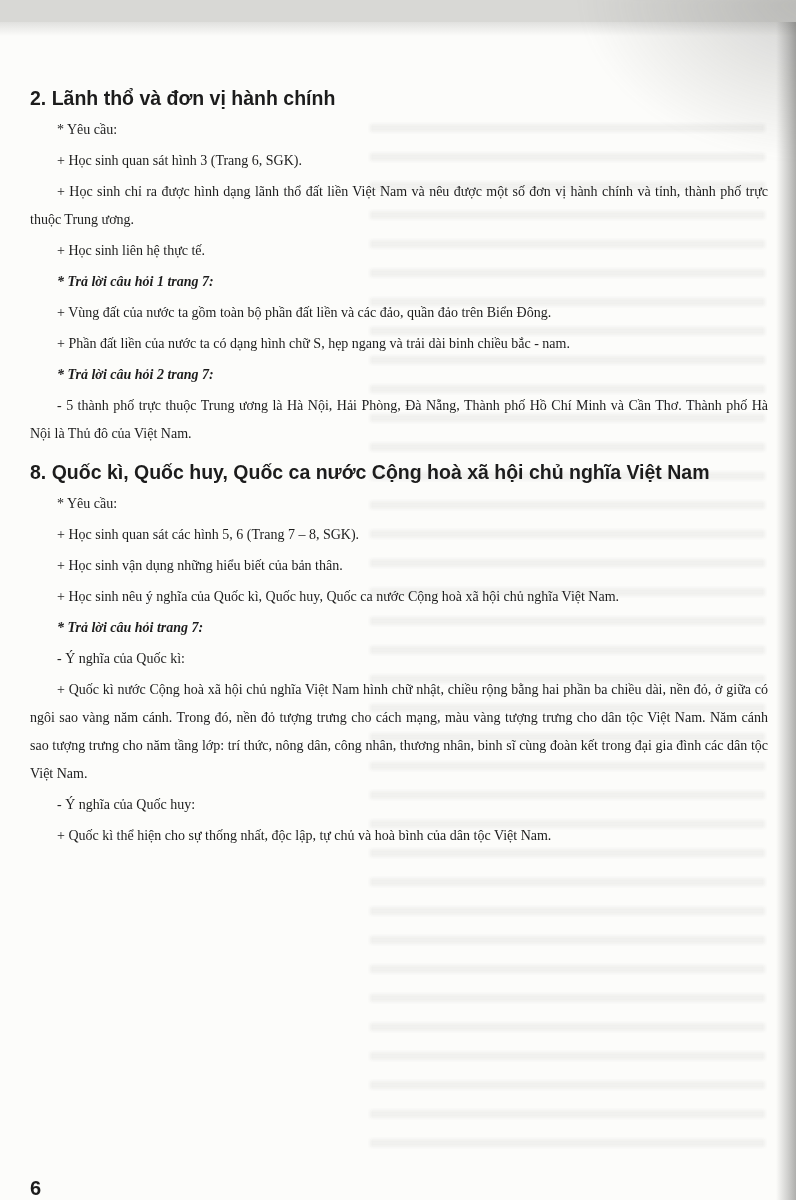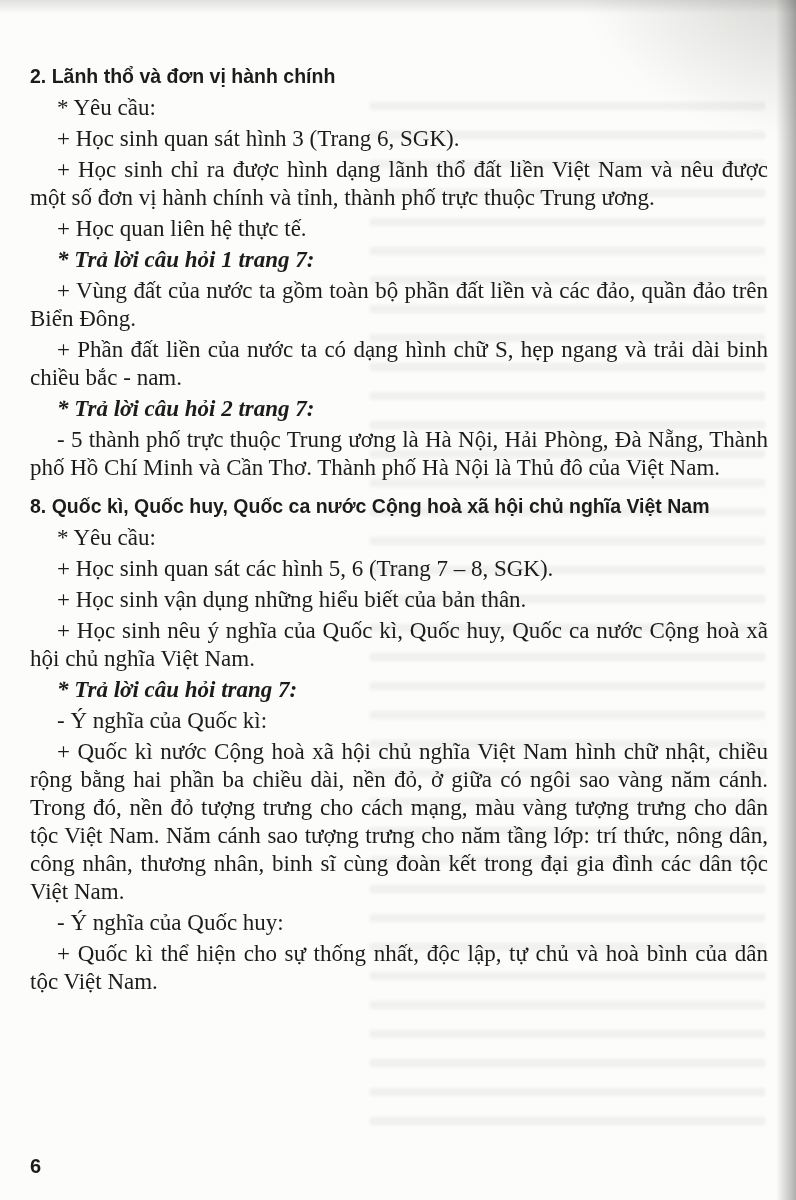--- a/index.html
+++ b/index.html
@@ -56,24 +56,25 @@
       rgba(0,0,0,0) 25px, rgba(0,0,0,0) 29px
     );
     filter: blur(1.6px);
     opacity: 0.8;
     pointer-events: none;
   }
   .content {
     position: relative;
     padding: 52px 28px 0 30px;
     text-align: justify;
+    margin-top: 22px;
   }
   .block {
     margin: 0;
-    font-size: 23px;
+    font-size: 14px;
     line-height: 28px;
   }
   .para, .answer {
     margin: 3px 0;
     text-indent: 27px;
   }
   .heading {
     font-family: "Liberation Sans", sans-serif;
     font-weight: bold;
     font-size: 19.5px;
@@ -99,21 +100,21 @@
 </head>
 <body>
 
 <div class="page">
   <div class="ghost-overlay"></div>
   <div class="content" id="content">
       <h2 class="block heading">2. Lãnh thổ và đơn vị hành chính</h2>
       <p class="block para">* Yêu cầu:</p>
       <p class="block para">+ Học sinh quan sát hình 3 (Trang 6, SGK).</p>
       <p class="block para">+ Học sinh chỉ ra được hình dạng lãnh thổ đất liền Việt Nam và nêu được một số đơn vị hành chính và tỉnh, thành phố trực thuộc Trung ương.</p>
-      <p class="block para">+ Học quan liên hệ thực tế.</p>
+      <p class="block para">+ Học sinh liên hệ thực tế.</p>
       <p class="block answer">* Trả lời câu hỏi 1 trang 7:</p>
       <p class="block para">+ Vùng đất của nước ta gồm toàn bộ phần đất liền và các đảo, quần đảo trên Biển Đông.</p>
       <p class="block para">+ Phần đất liền của nước ta có dạng hình chữ S, hẹp ngang và trải dài binh chiều bắc - nam.</p>
       <p class="block answer">* Trả lời câu hỏi 2 trang 7:</p>
       <p class="block para">- 5 thành phố trực thuộc Trung ương là Hà Nội, Hải Phòng, Đà Nẵng, Thành phố Hồ Chí Minh và Cần Thơ. Thành phố Hà Nội là Thủ đô của Việt Nam.</p>
       <h2 class="block heading">8. Quốc kì, Quốc huy, Quốc ca nước Cộng hoà xã hội chủ nghĩa Việt Nam</h2>
       <p class="block para">* Yêu cầu:</p>
       <p class="block para">+ Học sinh quan sát các hình 5, 6 (Trang 7 – 8, SGK).</p>
       <p class="block para">+ Học sinh vận dụng những hiểu biết của bản thân.</p>
       <p class="block para">+ Học sinh nêu ý nghĩa của Quốc kì, Quốc huy, Quốc ca nước Cộng hoà xã hội chủ nghĩa Việt Nam.</p>

